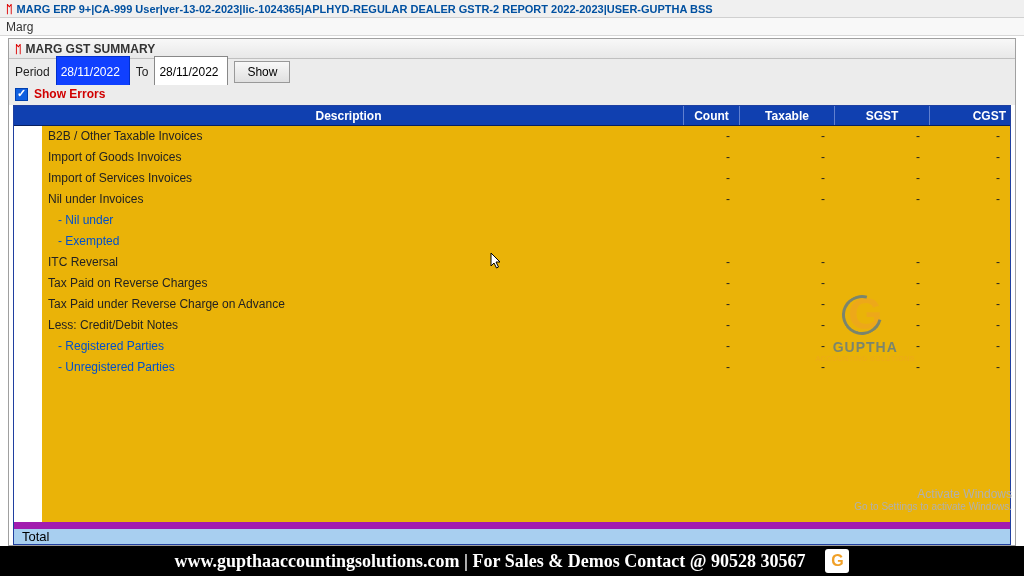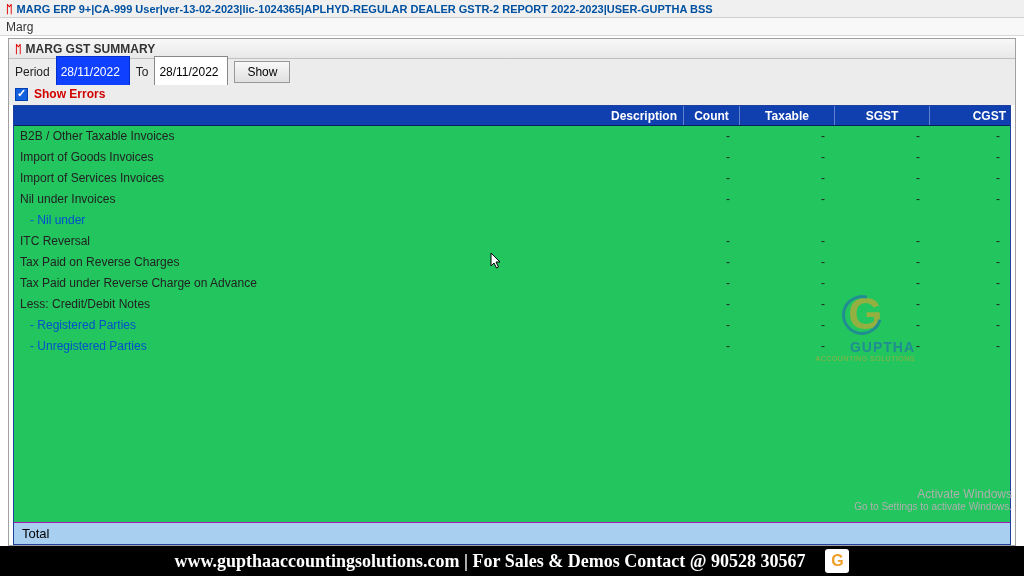--- a/index.html
+++ b/index.html
@@ -120,46 +120,46 @@
   }
   .grid-head {
     display: flex;
     background: #1040b0;
     color: #fff;
     font-weight: bold;
     font-size: 12px;
     border-bottom: 1px solid #082060;
     height: 20px;
   }
-  .col-desc { flex: 1; border-right: 1px solid #6080d0; padding: 3px 6px; text-align: right; }
+  .col-desc { flex: 1; border-right: 1px solid #6080d0; padding: 3px 6px; text-align: center; }
   .col-count { width: 56px; border-right: 1px solid #6080d0; padding: 3px 4px; text-align: center; }
   .col-tax { width: 95px; border-right: 1px solid #6080d0; padding: 3px 4px; text-align: center; }
   .col-sgst { width: 95px; border-right: 1px solid #6080d0; padding: 3px 4px; text-align: center; }
   .col-cgst { width: 80px; padding: 3px 4px; text-align: right; }
-  .grid-body { flex: 1; background: #22c55e; overflow: hidden; }
+  .grid-body { flex: 1; background: #eab308; overflow: hidden; margin-left: 28px; }
   .grid-row {
     display: flex;
     height: 21px;
     color: #222;
     font-size: 12px;
   }
   .grid-row .col-desc { text-align: left; border-right: none; }
   .grid-row .col-count,
   .grid-row .col-tax,
   .grid-row .col-sgst,
   .grid-row .col-cgst { text-align: right; border-right: none; padding-right: 10px; }
   .grid-row.link .col-desc span { color: #0050cc; }
   .grid-row.link .col-desc { padding-left: 16px; }
   .total-row {
     background: #a8cff0;
     color: #000;
     height: 22px;
     display: flex;
     align-items: center;
-    border-top: 1px solid #a21caf;
+    border-top: 7px solid #a21caf;
   }
   .total-row .col-desc { text-align: left; padding-left: 8px; font-size: 13px; border-right: none; }
   .total-row .cval { text-align: right; border-right: none; }
   .watermark {
     position: absolute;
     right: 100px; top: 250px;
     text-align: center;
     pointer-events: none;
     opacity: 0.55;
   }
@@ -173,21 +173,21 @@
   .watermark .wm-logo::before {
     content: "";
     position: absolute;
     top: 6px; left: -6px;
     width: 34px; height: 34px;
     border: 3px solid #2060c0;
     border-radius: 50%;
     border-right-color: transparent;
     transform: rotate(-30deg);
   }
-  .watermark .wm-text { color: #2060c0; font-weight: bold; font-size: 14px; letter-spacing: 1px; text-align: right; }
+  .watermark .wm-text { color: #2060c0; font-weight: bold; font-size: 14px; letter-spacing: 1px; }
   .watermark .wm-sub { color: #f0a028; font-size: 7px; letter-spacing: 0.5px; }
   .activate {
     position: absolute;
     right: 12px; bottom: 34px;
     text-align: right;
     color: #b0b0b0;
     font-size: 12px;
     pointer-events: none;
   }
   .activate .line2 { font-size: 10px; }
@@ -296,20 +296,27 @@
             <div class="col-sgst">-</div>
             <div class="col-cgst">-</div>
           </div>
           <div class="grid-row link">
             <div class="col-desc"><span>- Nil under</span></div>
             <div class="col-count"></div>
             <div class="col-tax"></div>
             <div class="col-sgst"></div>
             <div class="col-cgst"></div>
           </div>
+          <div class="grid-row link">
+            <div class="col-desc"><span>- Exempted</span></div>
+            <div class="col-count"></div>
+            <div class="col-tax"></div>
+            <div class="col-sgst"></div>
+            <div class="col-cgst"></div>
+          </div>
           <div class="grid-row">
             <div class="col-desc"><span>ITC Reversal</span></div>
             <div class="col-count">-</div>
             <div class="col-tax">-</div>
             <div class="col-sgst">-</div>
             <div class="col-cgst">-</div>
           </div>
           <div class="grid-row">
             <div class="col-desc"><span>Tax Paid on Reverse Charges</span></div>
             <div class="col-count">-</div>

